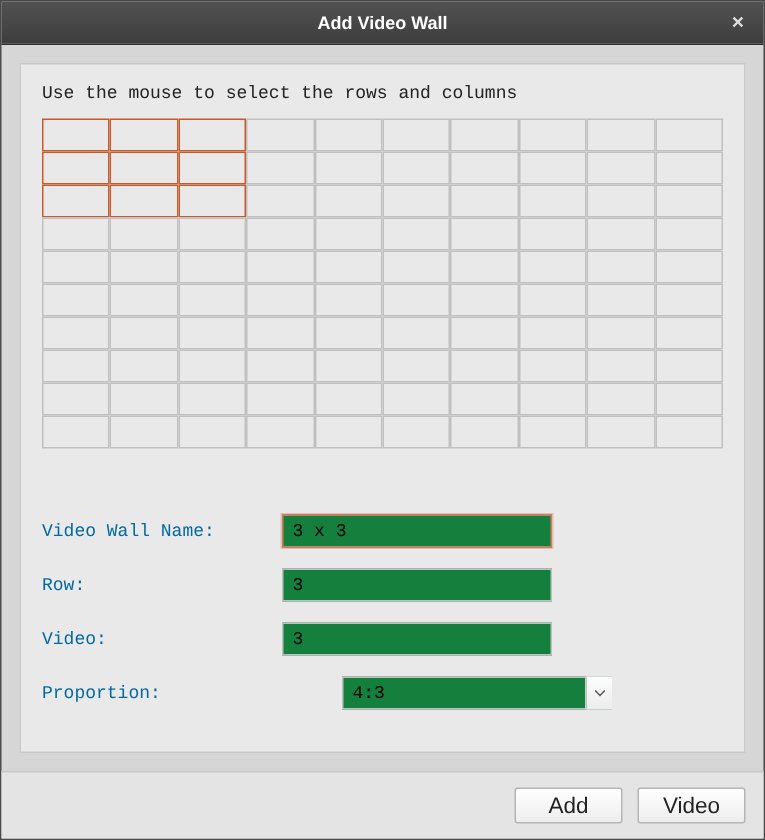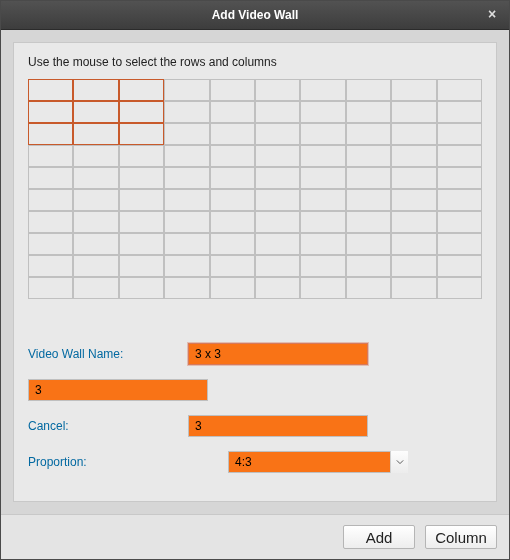--- a/index.html
+++ b/index.html
@@ -45,20 +45,21 @@
   }
   .content {
     flex: 1;
     background: #e9e9e9;
     margin: 12px;
     border: 1px solid #c8c8c8;
     box-sizing: border-box;
     padding: 12px 14px 14px 14px;
     display: flex;
     flex-direction: column;
+    font-family: Liberation Mono, monospace;
   }
   .instruction {
     color: #222;
     margin-bottom: 10px;
   }
   .grid {
     width: 100%;
     margin-bottom: 18px;
   }
   .grid-row {
@@ -83,21 +84,21 @@
   }
   .form-label {
     width: 160px;
     color: #0369a1;
   }
   .form-input {
     width: 180px;
     height: 22px;
     box-sizing: border-box;
     border: 1px solid #bfbfbf;
-    background: #f97316;
+    background: #15803d;
     padding: 0 6px;
     font-family: inherit;
     font-size: 12px;
   }
   .form-input.highlight {
     border: 1px solid #d67a5d;
     box-shadow: 0 0 0 1px rgba(214,122,93,0.4);
   }
   .select-wrap {
     position: relative;
@@ -292,40 +293,41 @@
       </div>
 
     <div class="spacer"></div>
 
     <div class="form-row">
       <div class="form-label">Video Wall Name:</div>
       <input class="form-input highlight" type="text" value="3 x 3" style="">
     </div>
 
     <div class="form-row">
+      <div class="form-label">Row:</div>
       <input class="form-input" type="text" value="3" style="">
     </div>
 
     <div class="form-row">
-      <div class="form-label">Cancel:</div>
+      <div class="form-label">Video:</div>
       <input class="form-input" type="text" value="3" style="">
     </div>
 
     <div class="form-row">
       <div class="form-label">Proportion:</div>
       <div class="select-wrap">
         <input class="form-input" type="text" readonly="" value="4:3" style="">
         <div class="chevron">
           <svg viewBox="0 0 10 6">
               <path d="M1 1 L5 5 L9 1" fill="none" stroke="#555" stroke-width="1.2"></path>
             </svg>
         </div>
       </div>
     </div>
 
   </div>
 
   <div class="footer">
     <button class="btn">Add</button>
-    <button class="btn">Column</button>
+    <button class="btn">Video</button>
   </div>
 
 </div>
 
 </body></html>

